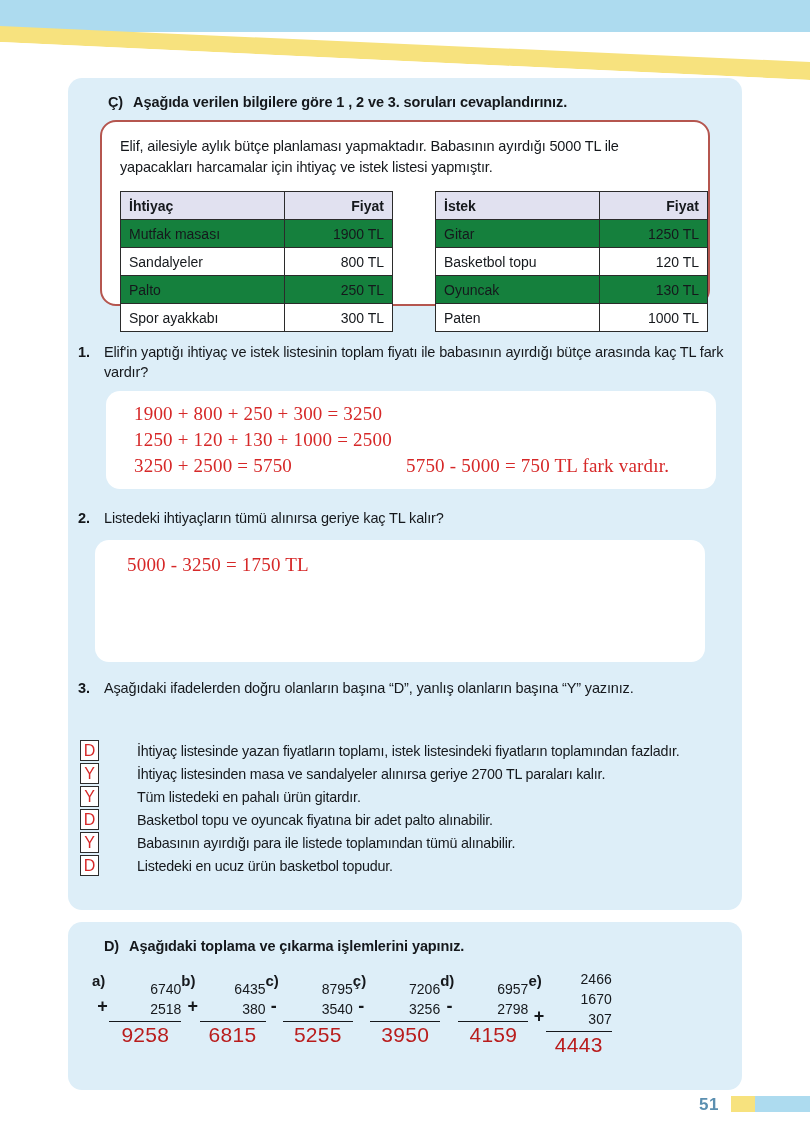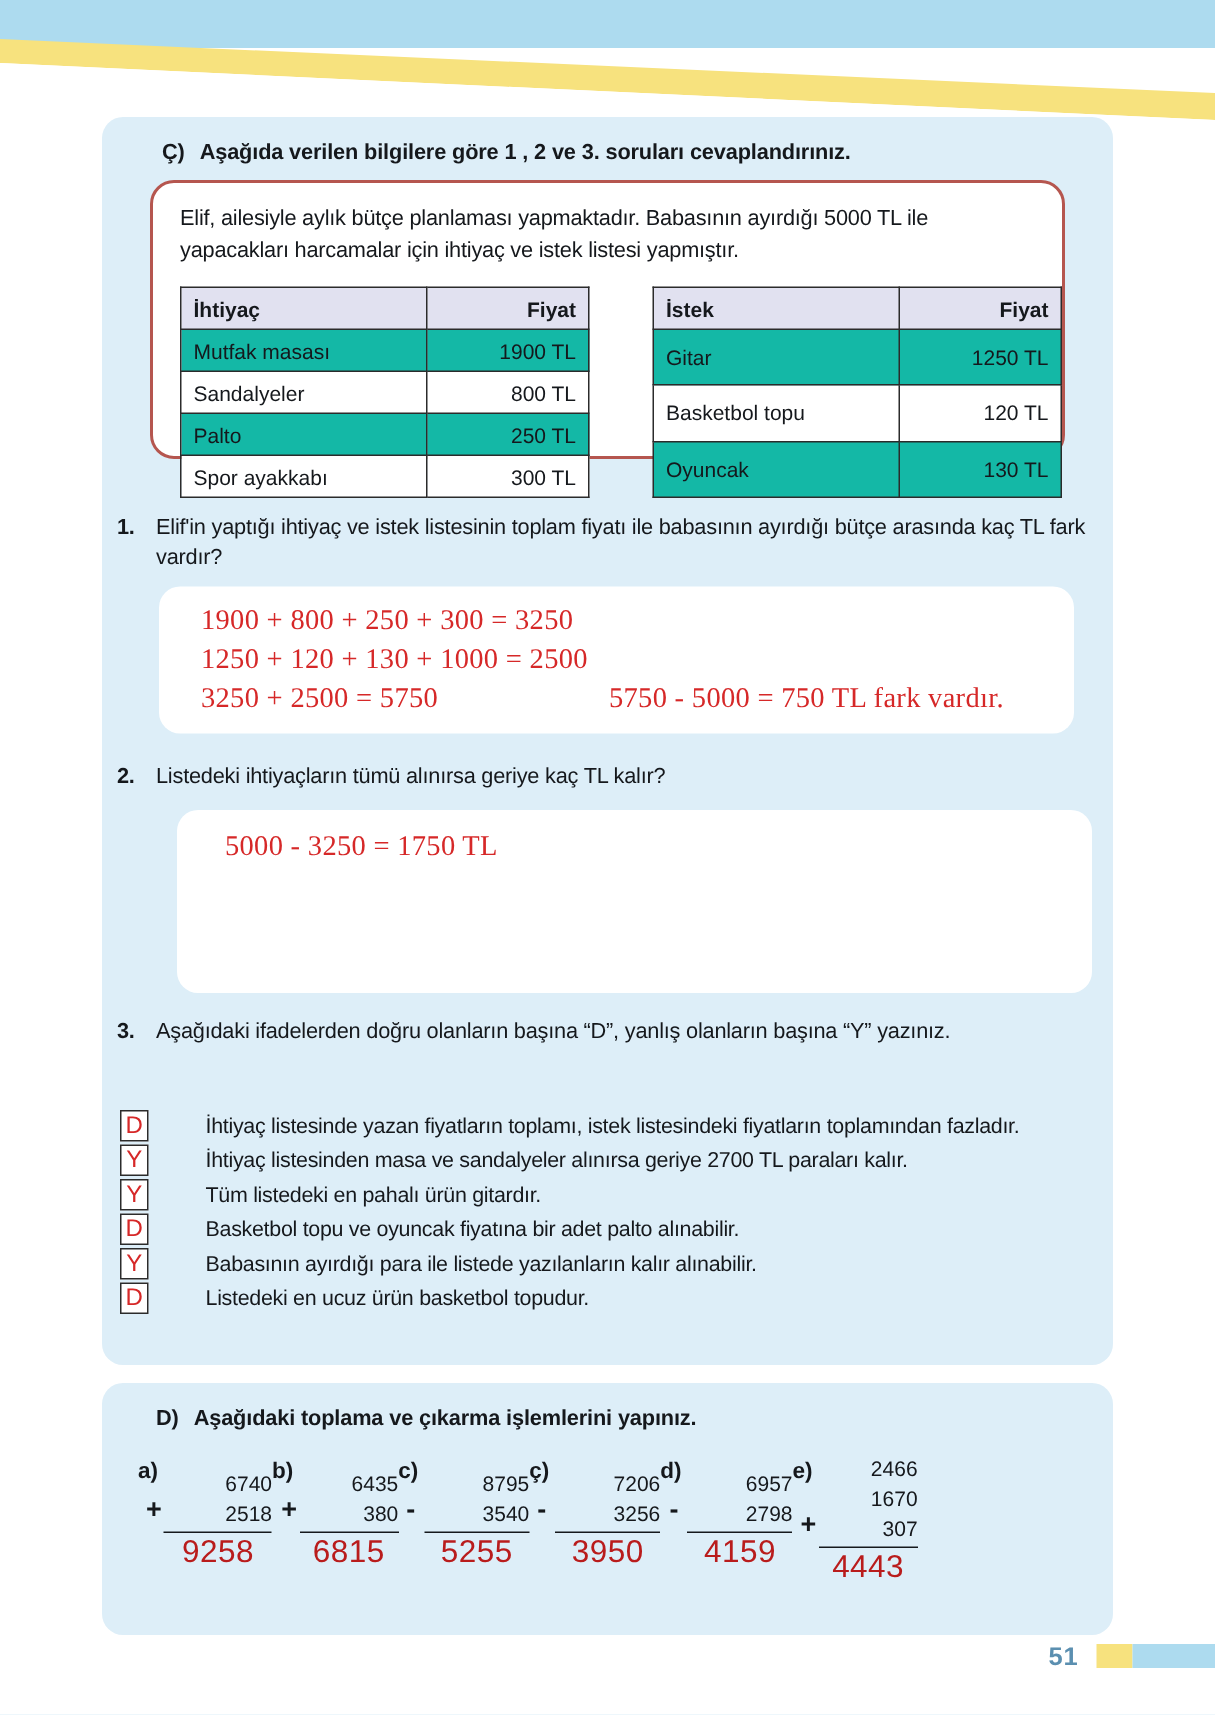--- a/index.html
+++ b/index.html
@@ -123,21 +123,21 @@
     font-weight: normal;
     white-space: nowrap;
   }
   table.price th {
     background: #e1e1f0;
     font-weight: bold;
     margin-left: 44px;
   }
   table.price th:first-child, table.price td:first-child { text-align: left;  width: 164px; }
   table.price th:last-child,  table.price td:last-child  { text-align: right; width: 108px; }
-  table.price tr.odd td  { background: #14b8a6; }
+  table.price tr.odd td  { background: #15803d; }
   table.price tr.even td { background: #ffffff; }
 
   
   .question {
     position: absolute;
     left: 10px;
     width: 660px;
     display: flex;
     gap: 10px;
     font-size: 14.5px;
@@ -151,21 +151,21 @@
   #q2 { top: 430px; }
   #q3 { top: 600px; }
 
   
   .answer-box {
     position: absolute;
     background: #ffffff;
     border-radius: 14px;
   }
   #ans1 { left: 38px; top: 313px; width: 610px; height: 98px; }
-  #ans2 { left: 50px; top: 462px; width: 610px; height: 122px; }
+  #ans2 { left: 27px; top: 462px; width: 610px; height: 122px; }
 
   .handwritten {
     position: absolute;
     color: #d62828;
     font-family: Liberation Serif, serif;
     font-size: 19px;
     white-space: nowrap;
     letter-spacing: .2px;
   }
   #hw1-l1 { left: 28px; top: 12px; }
@@ -313,20 +313,24 @@
             <td>1250 TL</td>
           </tr>
           <tr class="even">
             <td>Basketbol topu</td>
             <td>120 TL</td>
           </tr>
           <tr class="odd">
             <td>Oyuncak</td>
             <td>130 TL</td>
           </tr>
+          <tr class="even">
+            <td>Paten</td>
+            <td>1000 TL</td>
+          </tr>
         </tbody>
       </table>
 
     </div>
   </div>
 
   <div class="question" id="q1">
     <span class="q-num">1.</span>
     <span class="q-text">Elif'in yaptığı ihtiyaç ve istek listesinin toplam fiyatı ile babasının ayırdığı bütçe arasında kaç TL fark vardır?</span>
   </div>
@@ -364,21 +368,21 @@
     <div class="tf-item">
       <div class="tf-box">Y</div>
       <div class="tf-text">Tüm listedeki en pahalı ürün gitardır.</div>
     </div>
     <div class="tf-item">
       <div class="tf-box">D</div>
       <div class="tf-text">Basketbol topu ve oyuncak fiyatına bir adet palto alınabilir.</div>
     </div>
     <div class="tf-item">
       <div class="tf-box">Y</div>
-      <div class="tf-text">Babasının ayırdığı para ile listede yazılanların kalır alınabilir.</div>
+      <div class="tf-text">Babasının ayırdığı para ile listede toplamından tümü alınabilir.</div>
     </div>
     <div class="tf-item">
       <div class="tf-box">D</div>
       <div class="tf-text">Listedeki en ucuz ürün basketbol topudur.</div>
     </div>
   </div>
 
 </div>
 
 <div class="panel" id="panel-d">

